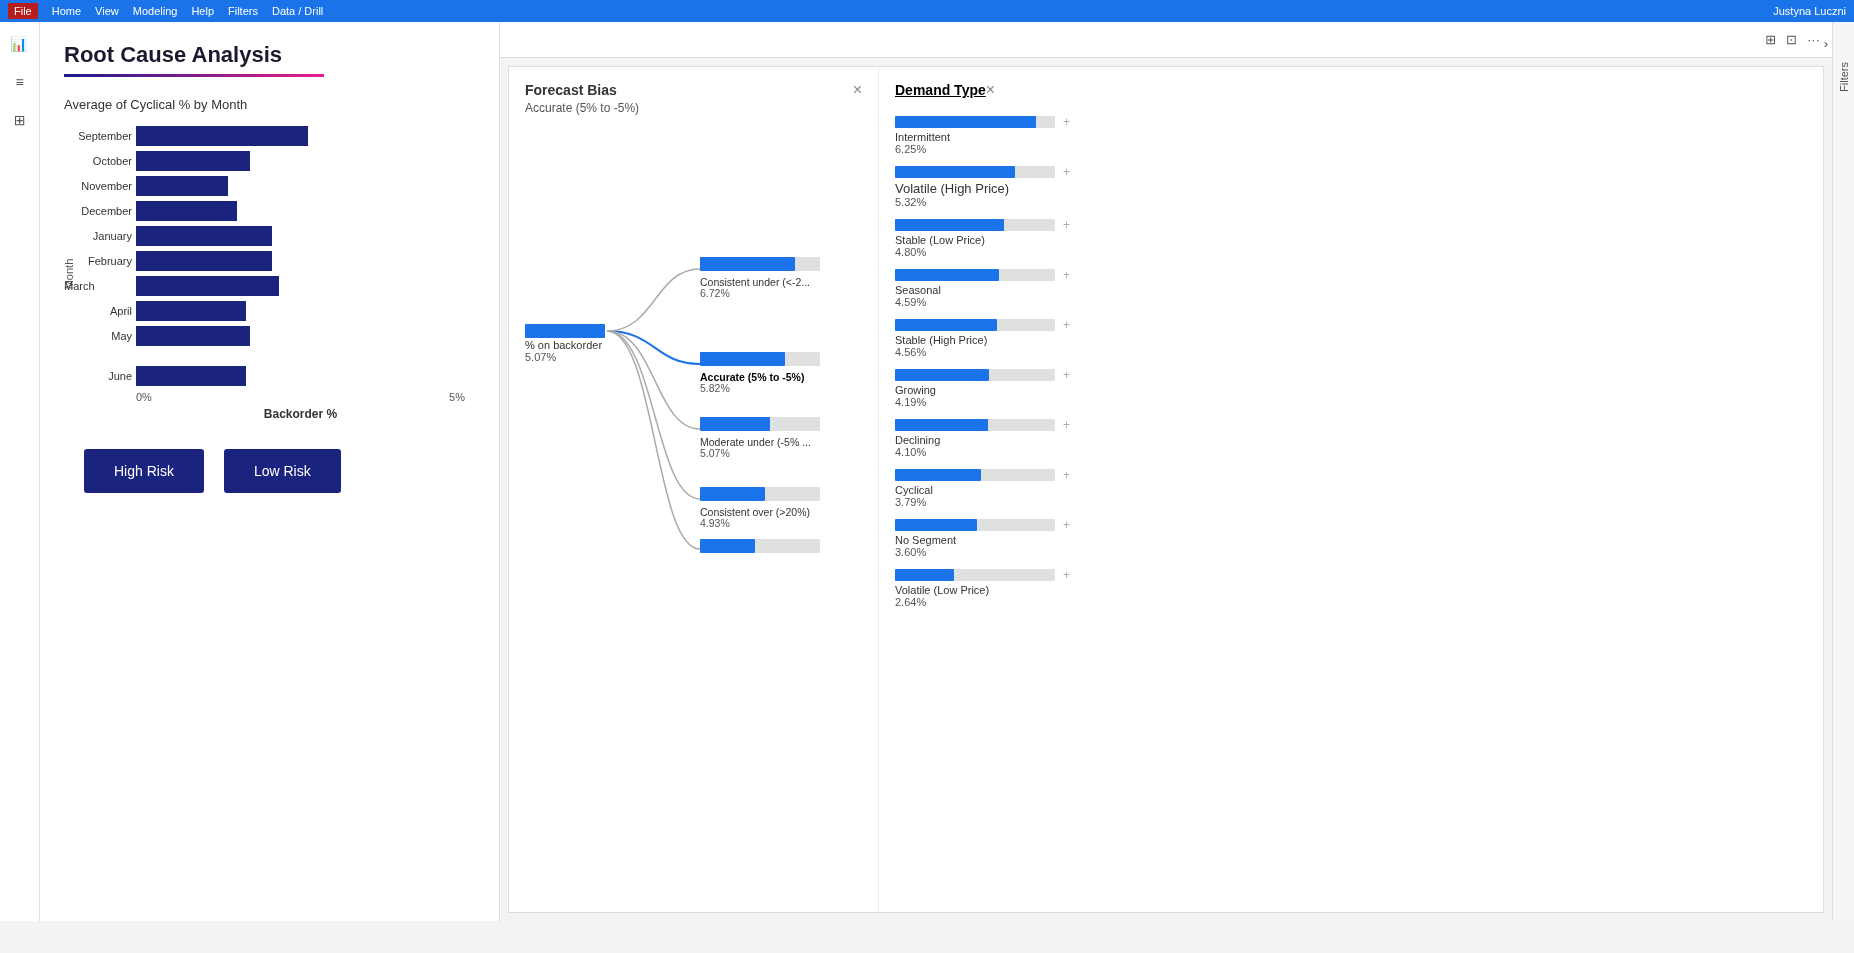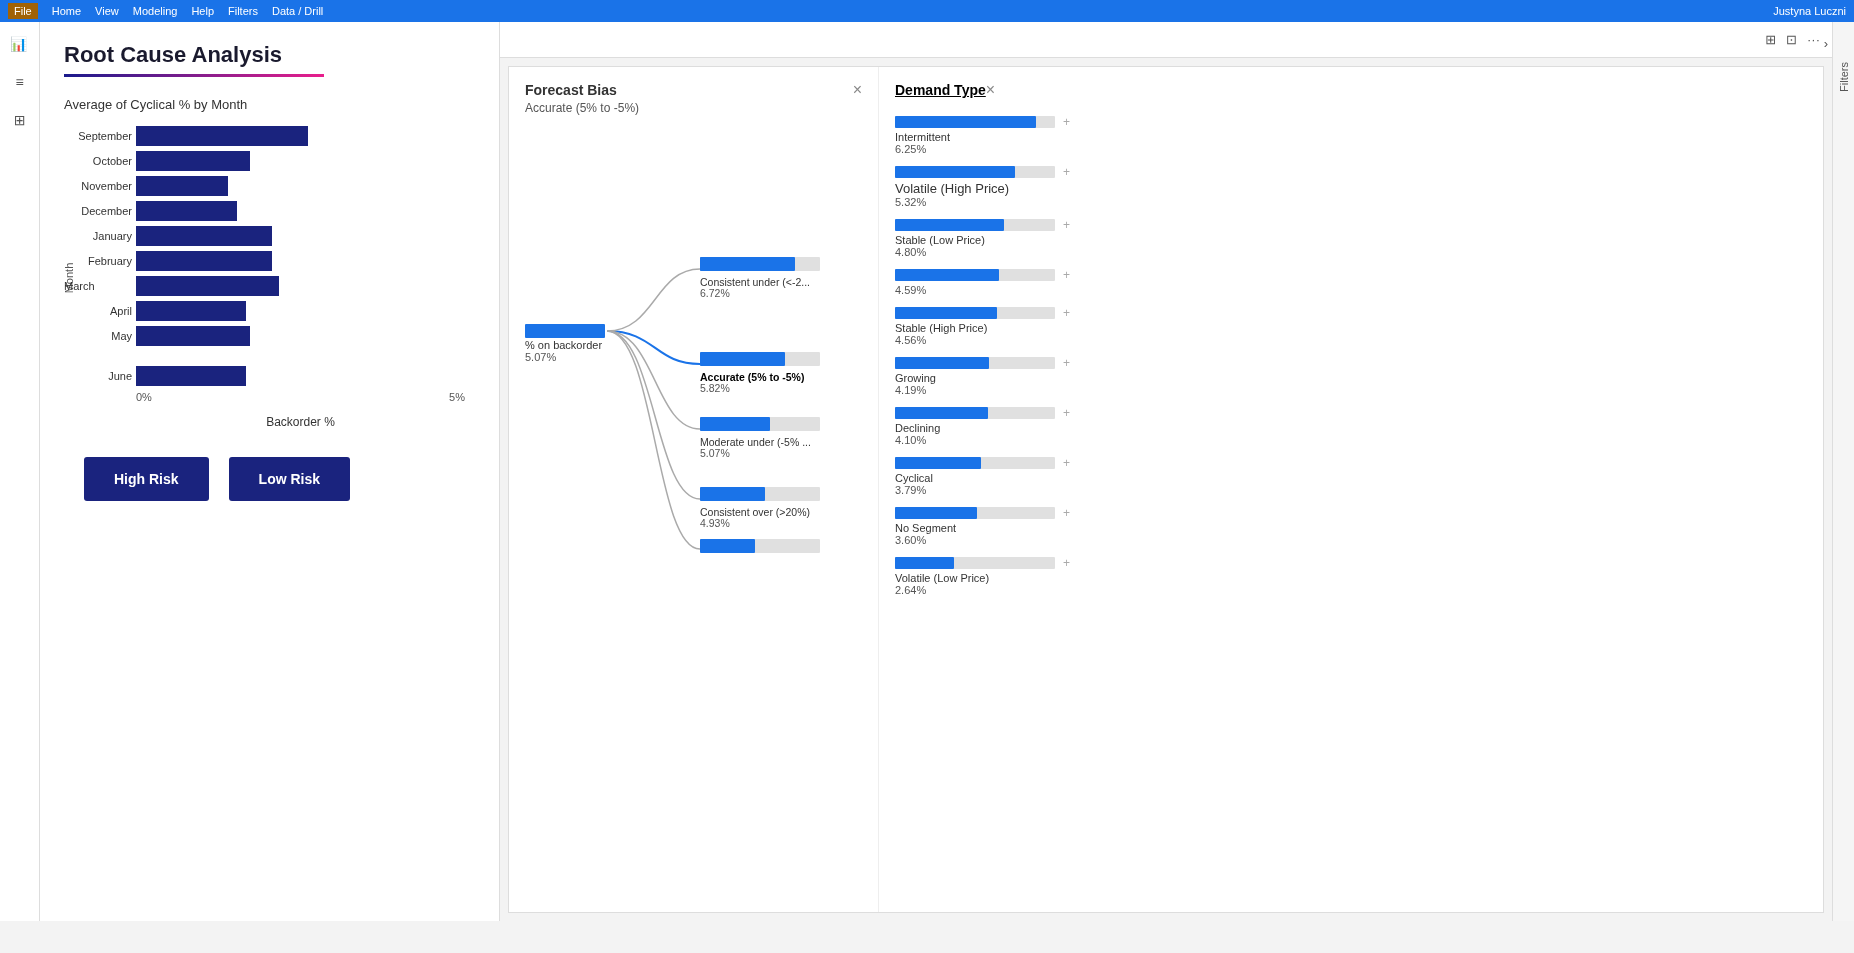--- a/index.html
+++ b/index.html
@@ -1,35 +1,35 @@
 <!DOCTYPE html>
 <html><head>
   <meta charset="utf-8">
   <style>
     * { box-sizing: border-box; margin: 0; padding: 0; }
     body { font-family: 'Segoe UI', Arial, sans-serif; background: #f3f3f3; font-size: 12px; color: #333; }
 
     .app-bar { height: 22px; background: #1a73e8; display: flex; align-items: center; padding: 0 8px; }
     .app-bar-item { color: white; font-size: 11px; margin-right: 14px; cursor: pointer; }
-    .app-bar-item.active { background: #a16207; padding: 2px 6px; }
+    .app-bar-item.active { background: #b91c1c; padding: 2px 6px; }
     .app-bar-right { margin-left: auto; color: white; font-size: 11px; text-align: center; }
 
     .main-layout { display: flex; height: calc(953px - 54px); }
 
     .side-icons { width: 40px; background: #fff; border-right: 1px solid #ddd; display: flex; flex-direction: column; align-items: center; padding-top: 8px; gap: 10px; }
     .side-icon { width: 28px; height: 28px; display: flex; align-items: center; justify-content: center; cursor: pointer; color: #555; font-size: 14px; border-radius: 3px; }
 
     
     .left-panel { width: 460px; background: #fff; padding: 20px 24px; border-right: 1px solid #ddd; overflow-y: auto; position: relative; }
     .panel-title { font-size: 22px; font-weight: 600; color: #1a1a2e; margin-bottom: 6px; }
     .panel-underline { height: 3px; background: linear-gradient(to right, #1a1a8c, #e91e8c); width: 260px; margin-bottom: 20px; }
     .chart-title { font-size: 13px; color: #333; margin-bottom: 14px; }
 
     .buttons-row { display: flex; gap: 20px; margin-top: 28px; padding-left: 20px; }
-    .risk-btn { padding: 14px 30px; border: none; background: #1a237e; color: #fff; font-size: 14px; font-weight: 700; border-radius: 3px; cursor: pointer; }
+    .risk-btn { padding: 14px 30px; border: none; background: #1a237e; color: #fff; font-size: 14px; font-weight: 400; border-radius: 3px; cursor: pointer; }
   </style>
 </head>
 <body>
 
 <div class="app-bar">
   <span class="app-bar-item active">File</span>
     <span class="app-bar-item">Home</span>
     <span class="app-bar-item">View</span>
     <span class="app-bar-item">Modeling</span>
     <span class="app-bar-item">Help</span>
@@ -95,21 +95,21 @@
           <div style="display: flex; align-items: center; margin-bottom: 5px; position: relative;">
             <span style="position: absolute; left: -72px; width: 68px; text-align: right; font-size: 11px; color: rgb(51, 51, 51);">June</span>
             <div style="width: 110px; height: 20px; background: rgb(26, 35, 126);"></div>
           </div>
         </div>
 
       <div style="display:flex; justify-content:space-between; margin-top:4px;">
         <span style="font-size:11px; color:#555;">0%</span>
         <span style="font-size:11px; color:#555;">5%</span>
       </div>
-      <div style="text-align:center; font-size:12px; font-weight:400; color:#333; margin-top:12px;">Backorder %</div>
+      <div style="text-align:center; font-size:12px; font-weight:700; color:#333; margin-top:4px;">Backorder %</div>
     </div>
 
     <div class="buttons-row">
       <button class="risk-btn">High Risk</button>
       <button class="risk-btn">Low Risk</button>
     </div>
   </div>
 
   <div style="flex:1; display:flex; flex-direction:column; background:#f3f3f3;">
 
@@ -207,20 +207,21 @@
               <div style="font-size: 11px; color: rgb(51, 51, 51);">Stable (Low Price)</div>
               <div style="font-size: 11px; color: rgb(85, 85, 85);">4.80%</div>
             </div>
             <div style="margin-bottom: 10px;">
               <div style="display: flex; align-items: center; gap: 4px; margin-bottom: 2px;">
                 <div style="width: 160px; height: 12px; background: rgb(224, 224, 224); border-radius: 1px; position: relative;">
                   <div style="width: 65%; height: 12px; background: rgb(26, 115, 232); border-radius: 1px;"></div>
                 </div>
                 <span style="color: rgb(170, 170, 170); font-size: 12px; cursor: pointer; margin-left: 4px;">+</span>
               </div>
+              <div style="font-size: 11px; color: rgb(51, 51, 51);">Seasonal</div>
               <div style="font-size: 11px; color: rgb(85, 85, 85);">4.59%</div>
             </div>
             <div style="margin-bottom: 10px;">
               <div style="display: flex; align-items: center; gap: 4px; margin-bottom: 2px;">
                 <div style="width: 160px; height: 12px; background: rgb(224, 224, 224); border-radius: 1px; position: relative;">
                   <div style="width: 64%; height: 12px; background: rgb(26, 115, 232); border-radius: 1px;"></div>
                 </div>
                 <span style="color: rgb(170, 170, 170); font-size: 12px; cursor: pointer; margin-left: 4px;">+</span>
               </div>
               <div style="font-size: 11px; color: rgb(51, 51, 51);">Stable (High Price)</div>

